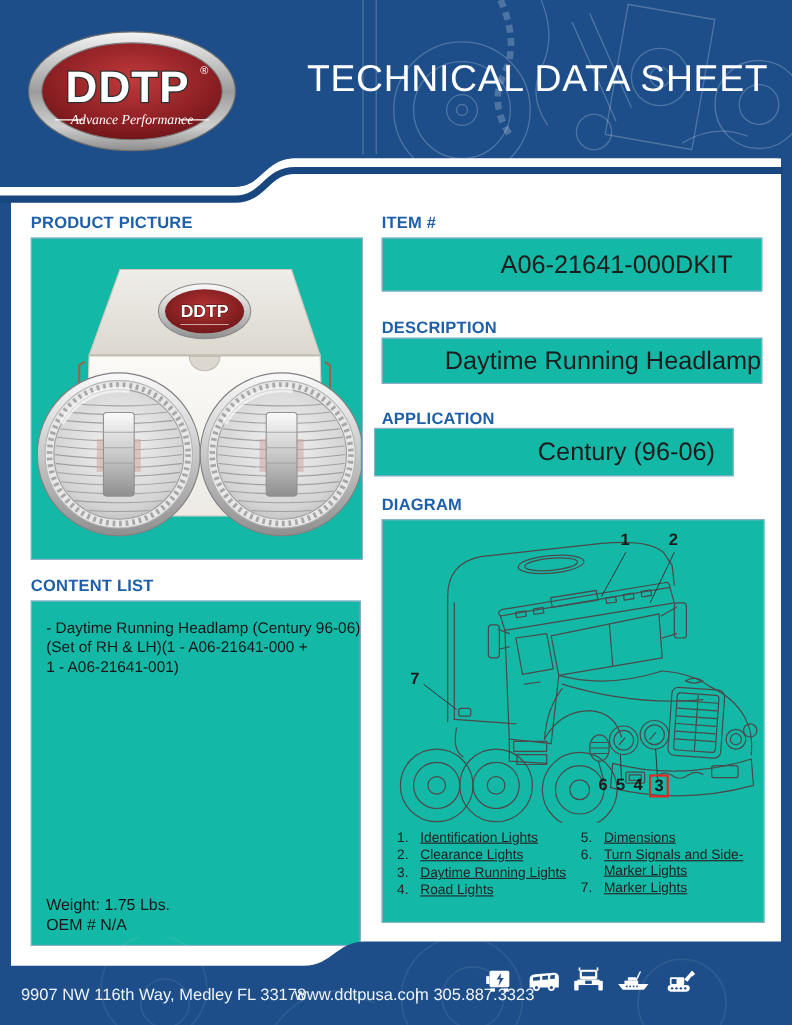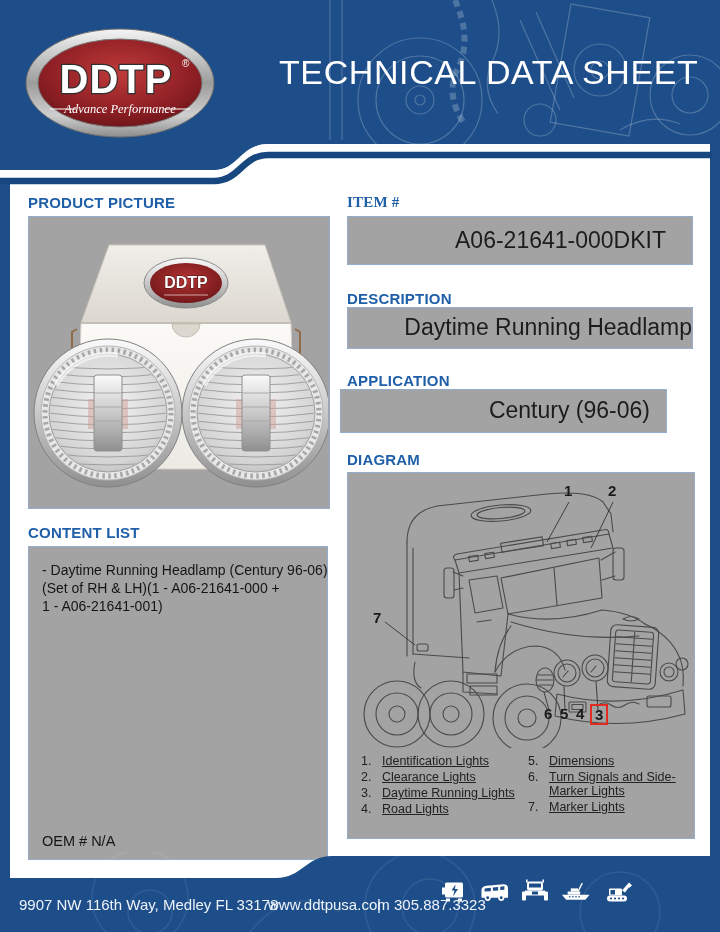--- a/index.html
+++ b/index.html
@@ -10,38 +10,38 @@
   .side.l{left:0;top:182px;bottom:0;}
   .side.r{right:0;top:140px;bottom:0;}
   
   .hdr-svg{position:absolute;left:0;top:0;}
   .hdr-title{position:absolute;left:279px;top:53px;font-size:34px;letter-spacing:.6px;
              color:#ffffff;white-space:nowrap;font-weight:500;}
   .logo-wrap{position:absolute;left:24px;top:27px;}
   
   .sec-label{position:absolute;color:#1e5fa8;font-weight:bold;font-size:15px;letter-spacing:.2px;white-space:nowrap;}
   
-  .fbox{position:absolute;border:1.5px solid #94adcb;background:#a3a3a3;box-sizing:border-box;}
+  .fbox{position:absolute;border:1.5px solid #94adcb;background:#14b8a6;box-sizing:border-box;}
   #box-pic{left:28px;top:216px;width:302px;height:293px;}
   #box-content{left:28px;top:546px;width:300px;height:314px;font-size:14px;color:#151515;}
   .content-lines{position:absolute;left:13px;top:14px;line-height:1.3;}
   .content-lines div{white-space:nowrap;}
   .pack{position:absolute;left:13px;bottom:9px;line-height:1.25;font-size:14.5px;}
   .pack div{white-space:nowrap;}
   #box-item{left:347px;top:216px;width:346px;height:49px;}
   #box-item .val{position:absolute;right:26px;top:0;line-height:46px;font-size:23px;}
   #box-desc{left:347px;top:307px;width:346px;height:42px;}
   #box-desc .val{display:block;text-align:right;line-height:39px;font-size:23px;}
   #box-app{left:340px;top:389px;width:327px;height:44px;}
   #box-app .val{position:absolute;right:16px;top:0;line-height:41px;font-size:23px;}
   #box-diag{left:347px;top:472px;width:348px;height:367px;}
   .val{color:#1c1c1c;}
   #lbl-pic{left:28px;top:194px;}
   #lbl-content{left:28px;top:524px;}
-  #lbl-item{left:347px;top:194px;font-family:Liberation Serif, serif;}
+  #lbl-item{left:347px;top:194px;}
   #lbl-desc{left:347px;top:290px;}
   #lbl-app{left:347px;top:372px;}
   #lbl-diag{left:347px;top:451px;}
   
   .truck-svg{position:absolute;left:3px;top:3px;}
   .callout{position:absolute;font-size:15px;font-weight:bold;color:#1a1a1a;line-height:17px;}
   #c1{left:216px;top:9px;}  #c2{left:260px;top:9px;}  #c7{left:25px;top:136px;}
   #c6{left:196px;top:232px;} #c5{left:212px;top:232px;} #c4{left:228px;top:232px;}
   #c3{left:242px;top:231px;border:2px solid #e02b20;padding:0 3px;}
   .legend{position:absolute;top:281px;font-size:12.5px;color:#222;}
@@ -194,20 +194,21 @@
   </div>
 
   <div class="sec-label" id="lbl-content">CONTENT LIST</div>
   <div class="fbox" id="box-content">
     <div class="content-lines">
       <div>- Daytime Running Headlamp (Century 96-06)</div>
       <div>(Set of RH &amp; LH)(1 - A06-21641-000  +</div>
       <div>1 - A06-21641-001)</div>
     </div>
     <div class="pack">
+      <div>Weight: 1.75  Lbs.</div>
       <div>OEM # N/A</div>
     </div>
   </div>
 
   <div class="sec-label" id="lbl-item">ITEM #</div>
   <div class="fbox" id="box-item">
     <span class="val">A06-21641-000DKIT</span>
   </div>
 
   <div class="sec-label" id="lbl-desc">DESCRIPTION</div>

